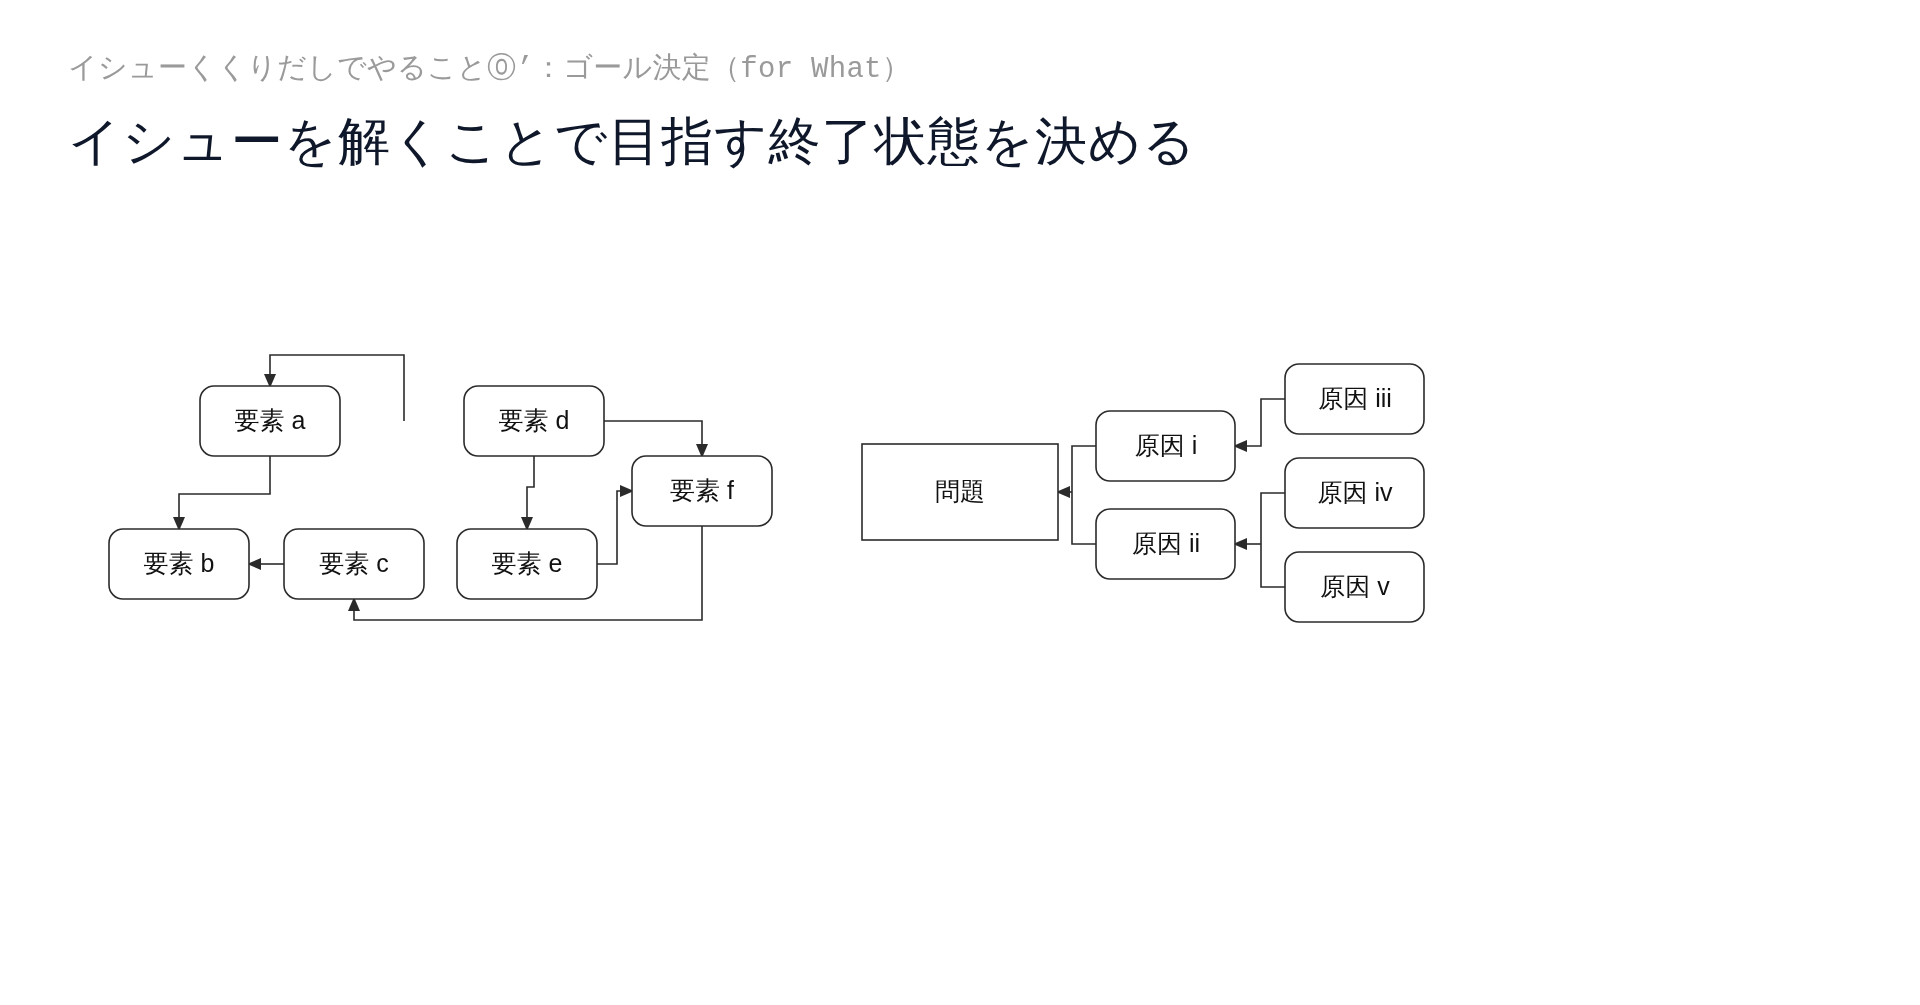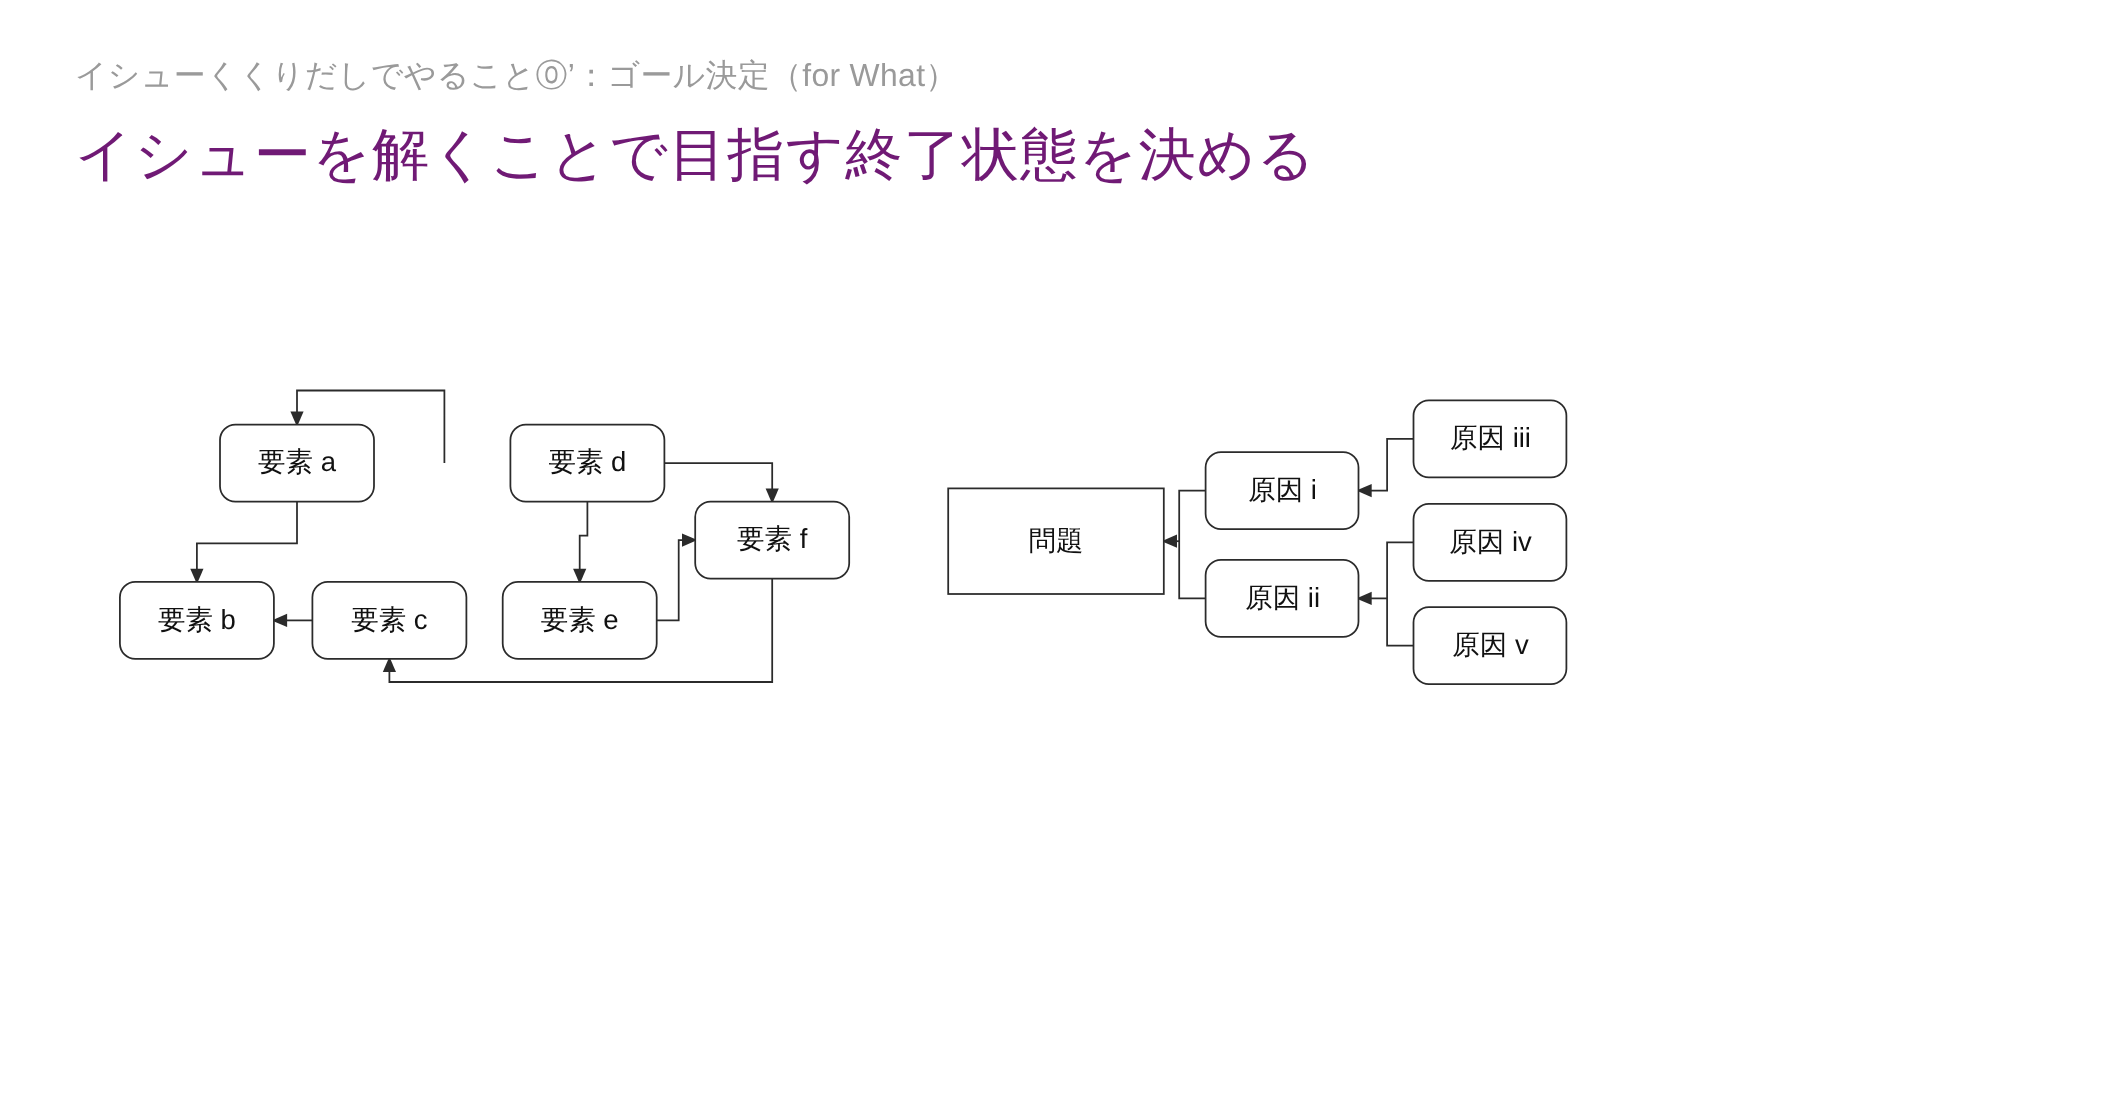--- a/index.html
+++ b/index.html
@@ -21,28 +21,29 @@
   }
   .eyebrow {
     position: absolute;
     left: 68px;
     top: 50px;
     font-size: 29px;
     line-height: 1.35;
     color: #9a9a9a;
     letter-spacing: 0.01em;
     white-space: nowrap;
+    font-family: Liberation Mono, monospace;
   }
   .title {
     position: absolute;
     left: 68px;
     top: 108px;
     font-size: 52px;
     line-height: 1.3;
-    color: #701a75;
+    color: #0f172a;
     letter-spacing: 0.02em;
     white-space: nowrap;
   }
   .canvas {
     position: absolute;
     left: 0;
     top: 0;
     width: 1920px;
     height: 1005px;
   }

